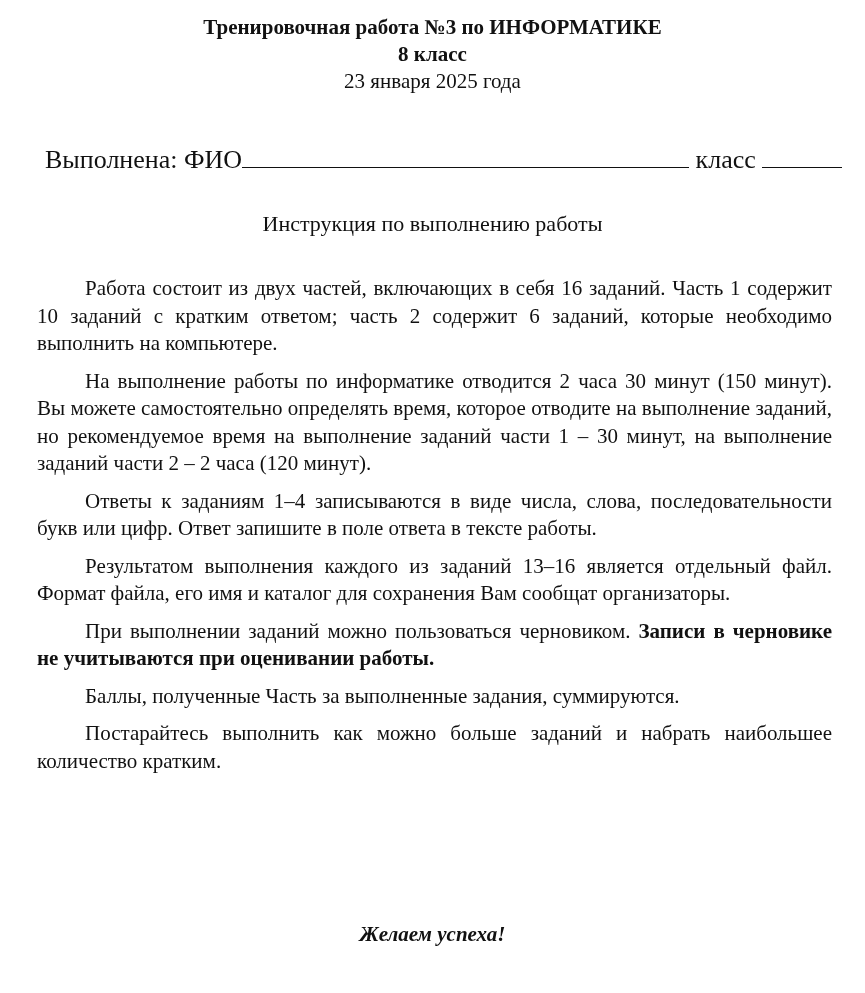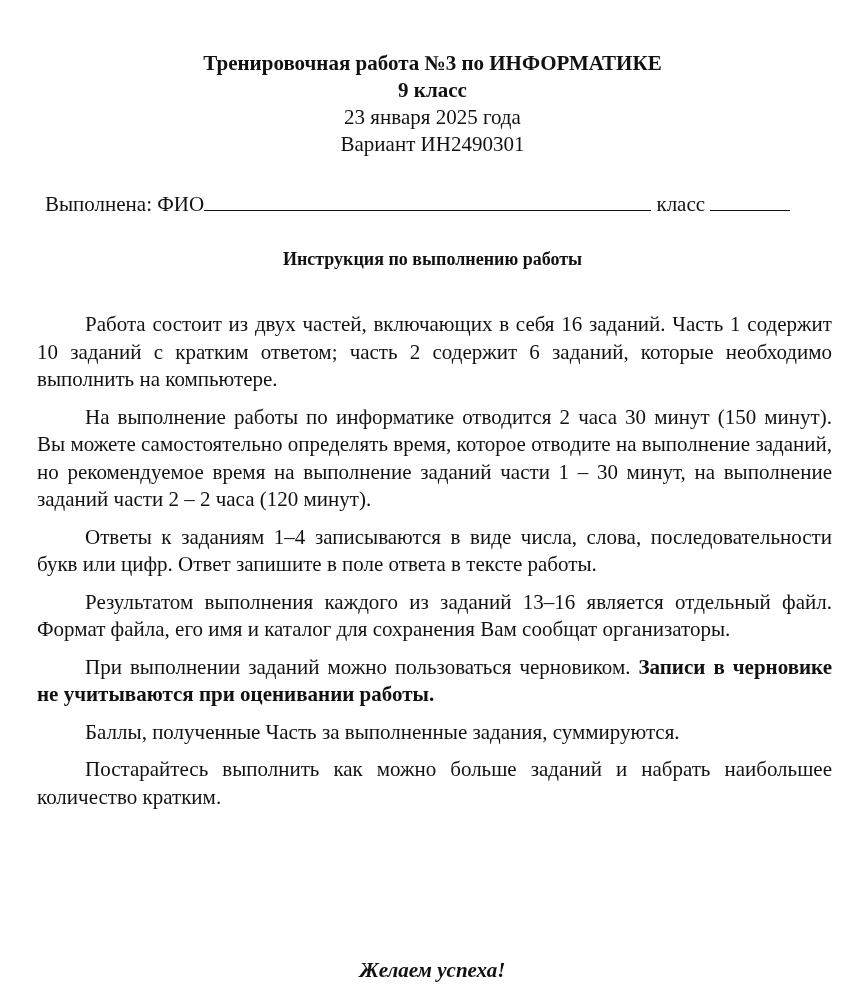--- a/index.html
+++ b/index.html
@@ -11,57 +11,56 @@
     width: 865px;
     height: 993px;
     overflow: hidden;
     font-family: "Liberation Serif", "DejaVu Serif", serif;
     color: #111111;
   }
   .page {
     position: relative;
     width: 865px;
     height: 771px;
-    margin-top: 36px;
   }
   .header {
     position: absolute;
     left: 0;
     top: 14px;
     width: 865px;
     text-align: center;
     font-size: 21px;
     line-height: 27px;
   }
   .header .bold { font-weight: bold; }
   .fio-line {
     position: absolute;
     left: 45px;
-    top: 154px;
+    top: 146px;
     width: 790px;
-    font-size: 21px;
+    font-size: 26px;
     line-height: 27px;
     white-space: nowrap;
   }
   .fio-line .blank {
     display: inline-block;
     border-bottom: 1.5px solid #111;
     height: 20px;
     vertical-align: baseline;
   }
   .fio-line .blank.name { width: 447px; }
   .fio-line .blank.cls { width: 80px; }
   .instr-title {
     position: absolute;
     left: 0;
     top: 210px;
     width: 865px;
     text-align: center;
-    font-weight: bold;
-    font-size: 18px;
+    font-weight: normal;
+    font-size: 22px;
     line-height: 27px;
   }
   .body-text {
     position: absolute;
     left: 37px;
     top: 275px;
     width: 795px;
     font-size: 21px;
     line-height: 27.5px;
   }
@@ -83,23 +82,22 @@
     line-height: 27px;
   }
 </style>
 </head>
 <body>
 
 <div class="page">
 
   <div class="header">
     <div class="bold">Тренировочная работа №3 по ИНФОРМАТИКЕ</div>
-    <div class="bold">9 класс</div>
+    <div class="bold">8 класс</div>
     <div>23 января 2025 года</div>
-    <div>Вариант ИН2490301</div>
   </div>
 
   <div class="fio-line">
     <span>Выполнена: ФИО</span><span class="blank name"></span>
     <span>класс</span>
     <span class="blank cls"></span>
   </div>
 
   <div class="instr-title">Инструкция по выполнению работы</div>
 

